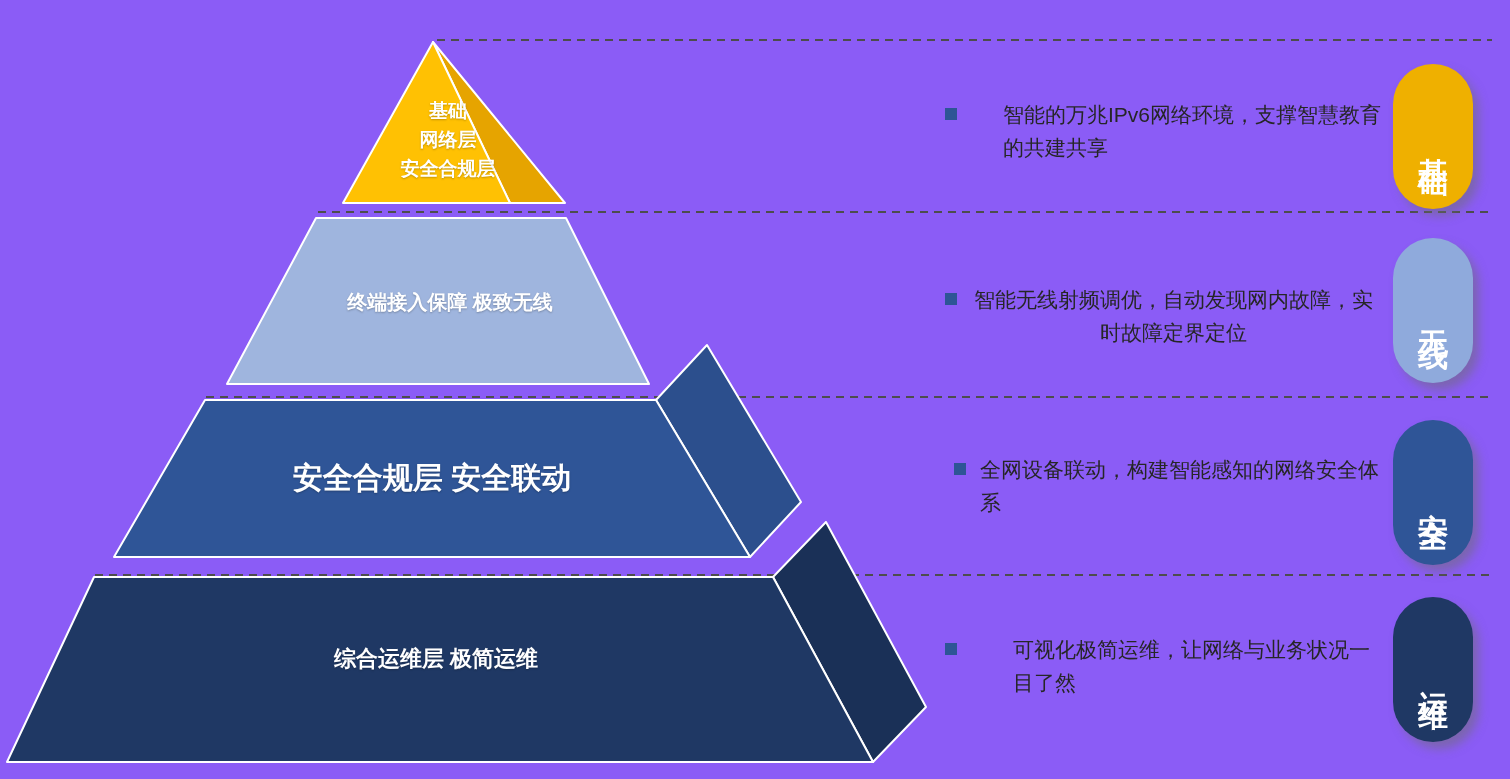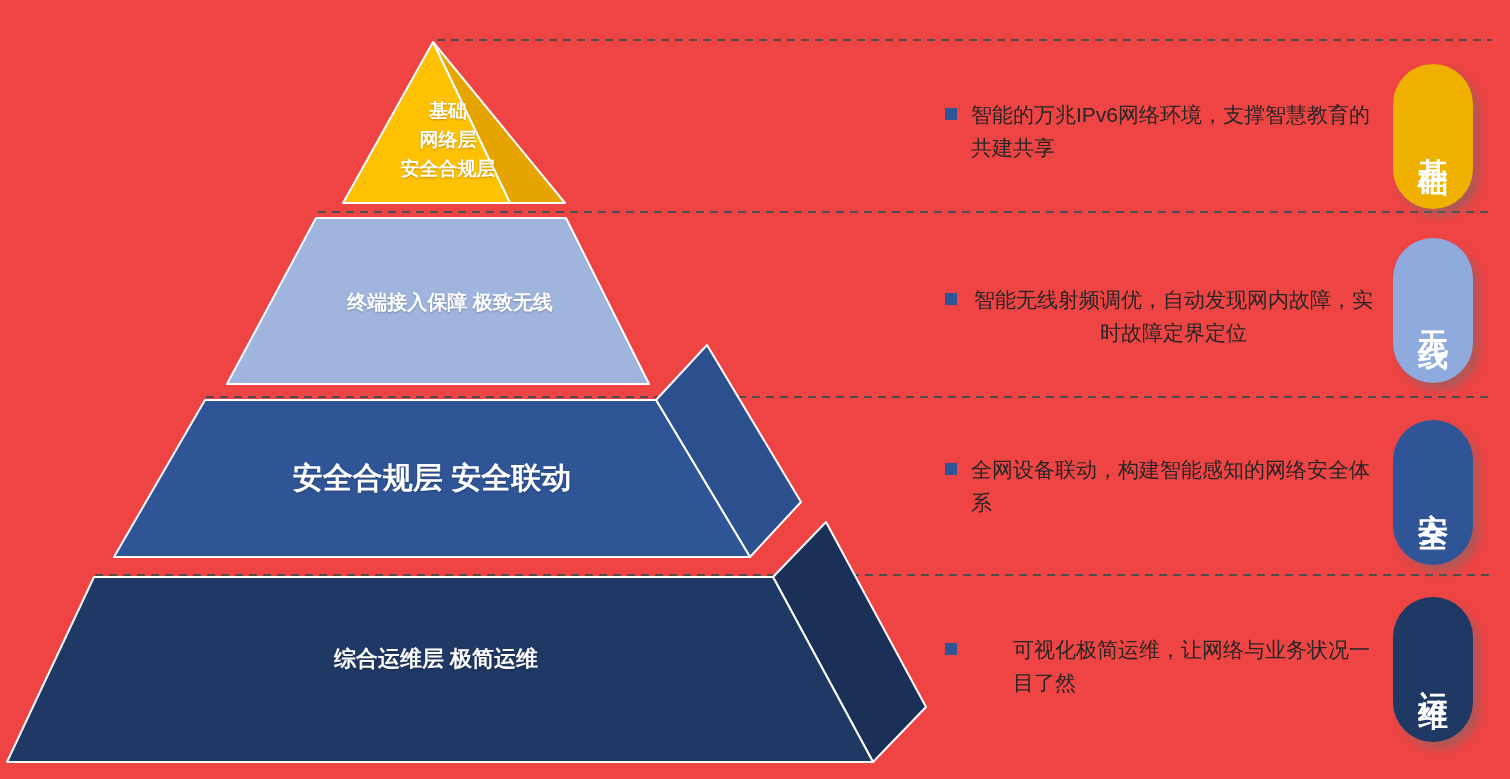--- a/index.html
+++ b/index.html
@@ -1,17 +1,17 @@
 <!DOCTYPE html>
 <html><head>
 <meta charset="utf-8">
 <style>
   html,body { margin:0; padding:0; background:#ffffff; }
   .canvas {
-    position:relative; width:1510px; height:779px; background:#ef4444;
+    position:relative; width:1510px; height:779px; background:#8b5cf6;
     overflow:hidden; font-family:"Liberation Sans","DejaVu Sans",sans-serif;
   }
   .pyramid-svg { position:absolute; left:0; top:0; }
 
   
   .dash {
     position:absolute; height:2px;
     background:repeating-linear-gradient(to right,#4d4d4d 0 8px,transparent 8px 14px);
   }
   .dash-1 { top:39px;  left:437px; width:1055px; }
@@ -24,21 +24,21 @@
     position:absolute; color:#ffffff; font-weight:bold; text-align:center;
     text-shadow:0 1px 2px rgba(0,0,0,0.25);
   }
   .tip-label   { left:368px; top:96px;  width:160px; font-size:19px; line-height:29px; }
   .l2-label    { left:250px; top:289px; width:400px; font-size:20px; }
   .l3-label    { left:232px; top:458px; width:400px; font-size:30px; }
   .l4-label    { left:236px; top:644px; width:400px; font-size:22px; }
 
   
   .row { position:absolute; left:945px; display:flex; align-items:flex-start; width:440px; }
-  .row-1 { top:98px; } .row-2 { top:283px;text-align:center; } .row-3 { top:453px; } .row-4 { top:633px;gap:42px; }
+  .row-1 { top:98px;gap:32px; } .row-2 { top:283px;text-align:center; } .row-3 { top:453px;justify-content:flex-end; } .row-4 { top:633px;gap:42px; }
   .bullet-sq { width:12px; height:12px; margin:10px 14px 0 0; flex:none; }
   .row-text { width:405px; font-size:21px; line-height:33px; color:#262626; }
 
   
   .badge {
     position:absolute; left:1393px; width:80px; height:145px; border-radius:40px;
     display:flex; align-items:center; justify-content:center; color:#ffffff;
     box-shadow:6px 7px 10px rgba(110,110,110,0.5);
   }
   .badge-1 { top:64px; } .badge-2 { top:238px; } .badge-3 { top:420px; } .badge-4 { top:597px; }

